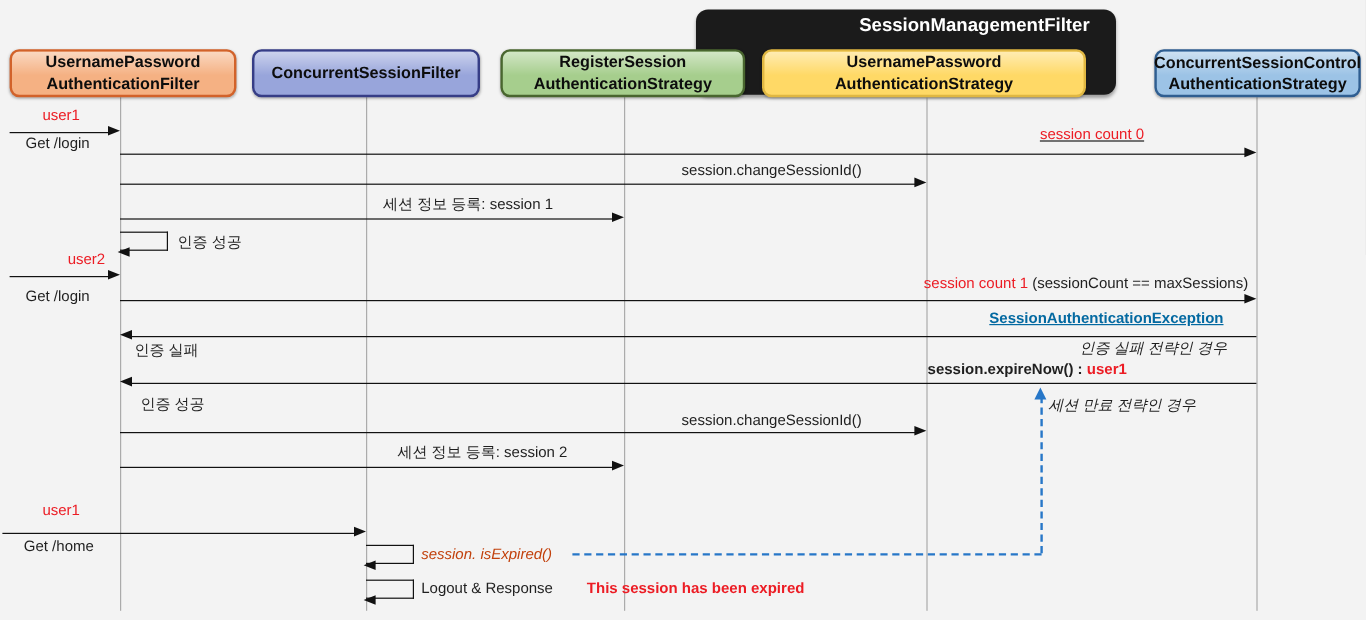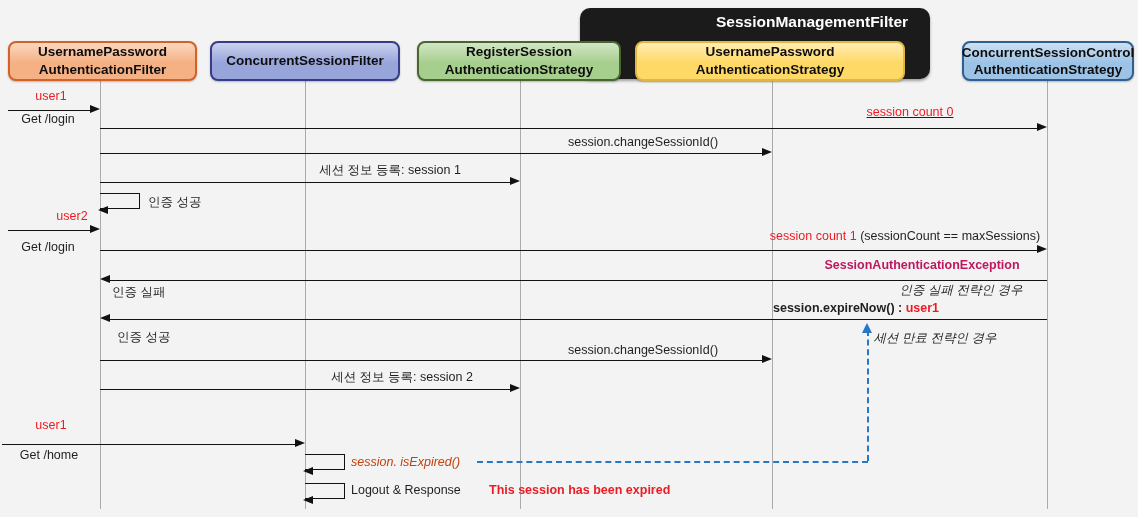--- a/index.html
+++ b/index.html
@@ -119,21 +119,21 @@
       <div class="dash-head" style="left: 862px; top: 323px;"></div>
       <div class="lbl center" style="left: 51px; top: 89px;"><span style="color: rgb(236, 28, 36);">user1</span></div>
       <div class="lbl center" style="left: 48px; top: 112px;"><span style="color: rgb(31, 31, 31);">Get /login</span></div>
       <div class="lbl center" style="left: 910px; top: 105px; text-decoration: underline;"><span style="color: rgb(236, 28, 36);">session count 0</span></div>
       <div class="lbl center" style="left: 643px; top: 135px;"><span style="color: rgb(31, 31, 31);">session.changeSessionId()</span></div>
       <div class="lbl center" style="left: 390px; top: 163px;"><span style="color: rgb(31, 31, 31);">세션 정보 등록: session 1</span></div>
       <div class="lbl" style="left: 148px; top: 195px;"><span style="color: rgb(31, 31, 31);">인증 성공</span></div>
       <div class="lbl center" style="left: 51px; top: 209px; margin-left: 21px;"><span style="color: rgb(236, 28, 36);">user2</span></div>
       <div class="lbl center" style="left: 48px; top: 240px;"><span style="color: rgb(31, 31, 31);">Get /login</span></div>
       <div class="lbl center" style="left: 905px; top: 229px;"><span style="color: rgb(236, 28, 36);">session count 1 </span><span style="color: rgb(31, 31, 31);">(sessionCount == maxSessions)</span></div>
-      <div class="lbl center" style="left: 922px; top: 258px;"><b style="color: #be185d;">SessionAuthenticationException</b></div>
+      <div class="lbl center" style="left: 922px; top: 258px;"><b style="color: #0369a1; text-decoration: underline;">SessionAuthenticationException</b></div>
       <div class="lbl" style="left: 112px; top: 285px;"><span style="color: rgb(31, 31, 31);">인증 실패</span></div>
       <div class="lbl center" style="left: 961px; top: 283px; font-style: italic;"><span style="color: rgb(31, 31, 31);">인증 실패 전략인 경우</span></div>
       <div class="lbl center" style="left: 856px; top: 301px;"><b style="color: rgb(31, 31, 31);">session.expireNow() : </b><b style="color: rgb(236, 28, 36);">user1</b></div>
       <div class="lbl" style="left: 117px; top: 330px;"><span style="color: rgb(31, 31, 31);">인증 성공</span></div>
       <div class="lbl center" style="left: 935px; top: 331px; font-style: italic;"><span style="color: rgb(31, 31, 31);">세션 만료 전략인 경우</span></div>
       <div class="lbl center" style="left: 643px; top: 343px;"><span style="color: rgb(31, 31, 31);">session.changeSessionId()</span></div>
       <div class="lbl center" style="left: 378px; top: 370px; margin-left: 24px;"><span style="color: rgb(31, 31, 31);">세션 정보 등록: session 2</span></div>
       <div class="lbl center" style="left: 51px; top: 418px;"><span style="color: rgb(236, 28, 36);">user1</span></div>
       <div class="lbl center" style="left: 49px; top: 448px;"><span style="color: rgb(31, 31, 31);">Get /home</span></div>
       <div class="lbl" style="left: 351px; top: 455px;"><span style="color: #c2410c; font-style: italic;">session. isExpired()</span></div>

